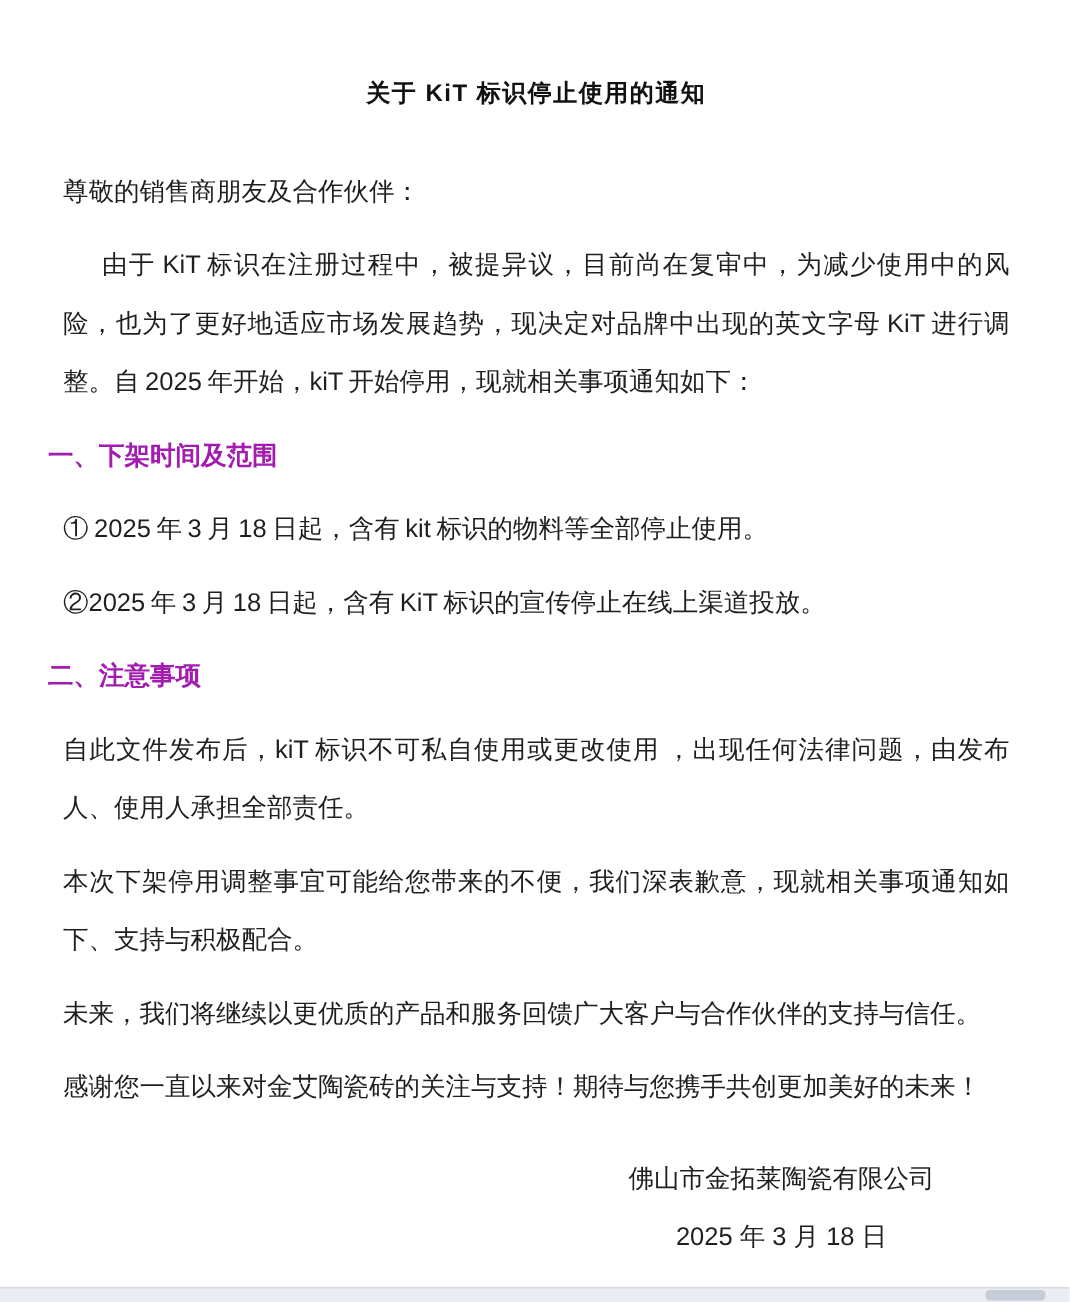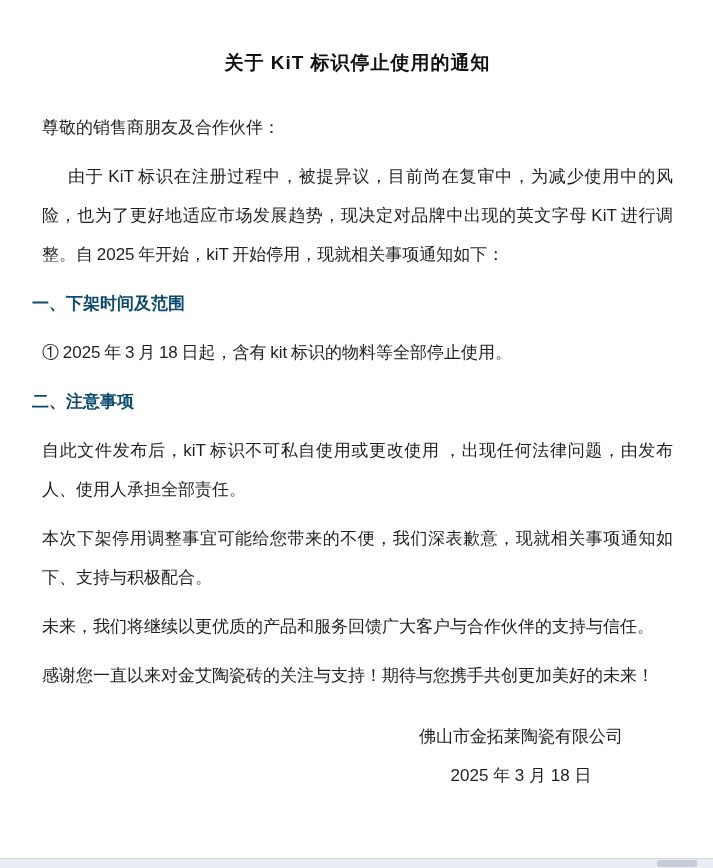--- a/index.html
+++ b/index.html
@@ -20,21 +20,21 @@
     width: 713px;
     height: 868px;
     background: #ffffff;
   }
   .content {
     box-sizing: border-box;
     padding: 46px 30px 0 32px;
   }
   .doc-title {
     margin: 0 0 28px 0;
-    font-size: 19px;
+    font-size: 16px;
     line-height: 34px;
     font-weight: bold;
     text-align: center;
     letter-spacing: 1px;
     color: #111111;
   }
   .body-line {
     margin: 10px;
     font-size: 17px;
     line-height: 39px;
@@ -42,21 +42,21 @@
     word-spacing: -1px;
   }
   .indent-first {
     text-indent: 26px;
   }
   .sec-heading {
     margin: 0;
     font-size: 17px;
     line-height: 39px;
     font-weight: bold;
-    color: #0c4a6e;
+    color: #a21caf;
   }
   .signature-block {
     display: flex;
     flex-direction: column;
     align-items: center;
     width: fit-content;
     margin: 22px 60px 0 auto;
   }
   .signature-block .sig-line {
     margin: 0;
@@ -92,20 +92,21 @@
     <h1 class="doc-title">关于 KiT 标识停止使用的通知</h1>
 
     <p class="body-line">尊敬的销售商朋友及合作伙伴：</p>
 
     <p class="body-line indent-first">由于 KiT 标识在注册过程中，被提异议，目前尚在复审中，为减少使用中的风险，也为了更好地适应市场发展趋势，现决定对品牌中出现的英文字母 KiT 进行调整。自 2025 年开始，kiT 开始停用，现就相关事项通知如下：</p>
 
     <h2 class="sec-heading">一、下架时间及范围</h2>
 
     <p class="body-line">① 2025 年 3 月 18 日起，含有 kit 标识的物料等全部停止使用。</p>
 
+    <p class="body-line">②2025 年 3 月 18 日起，含有 KiT 标识的宣传停止在线上渠道投放。</p>
 
     <h2 class="sec-heading">二、注意事项</h2>
 
     <p class="body-line">自此文件发布后，kiT 标识不可私自使用或更改使用 ，出现任何法律问题，由发布人、使用人承担全部责任。</p>
 
     <p class="body-line">本次下架停用调整事宜可能给您带来的不便，我们深表歉意，现就相关事项通知如下、支持与积极配合。</p>
 
     <p class="body-line">未来，我们将继续以更优质的产品和服务回馈广大客户与合作伙伴的支持与信任。</p>
 
     <p class="body-line">感谢您一直以来对金艾陶瓷砖的关注与支持！期待与您携手共创更加美好的未来！</p>

